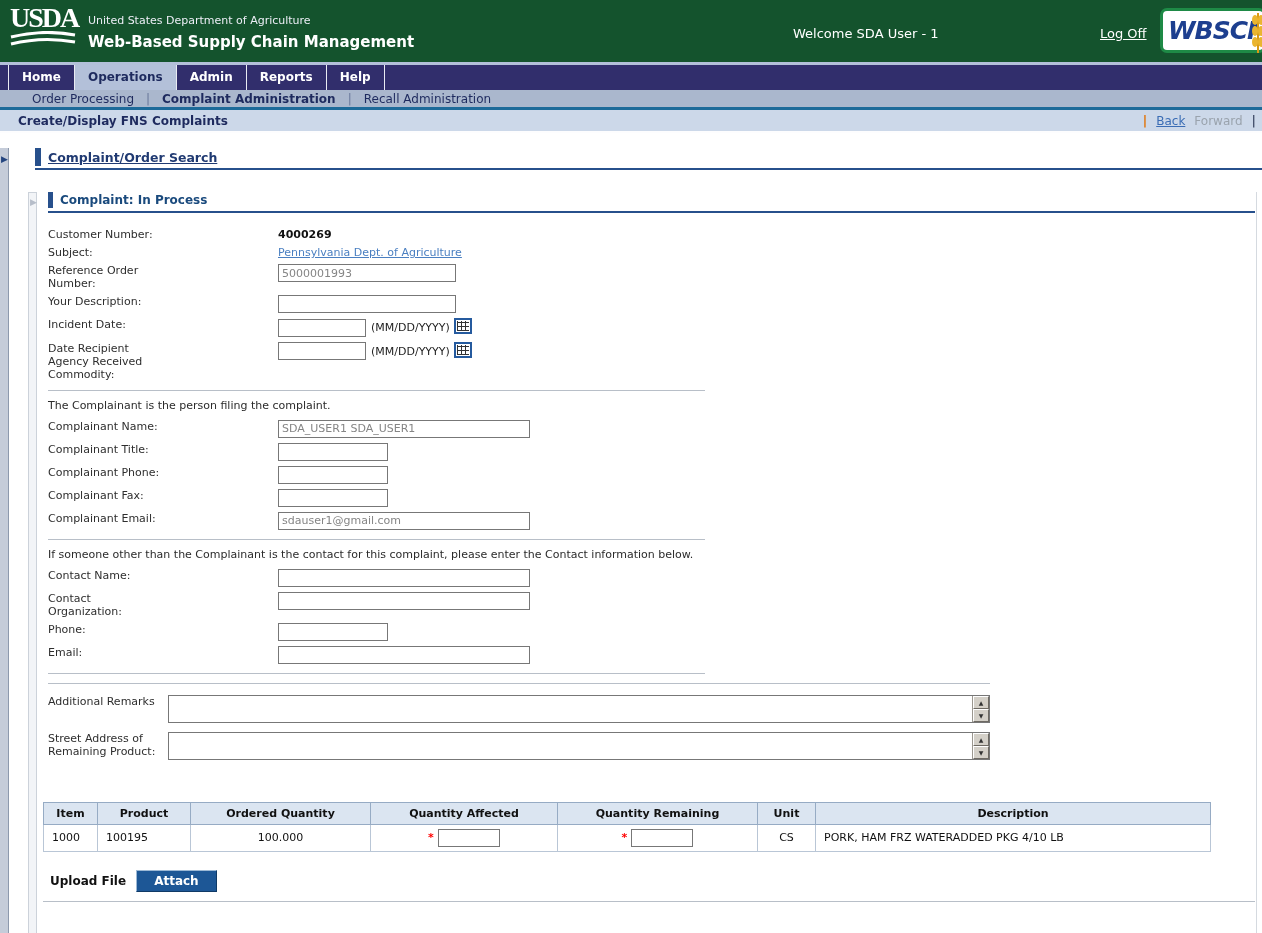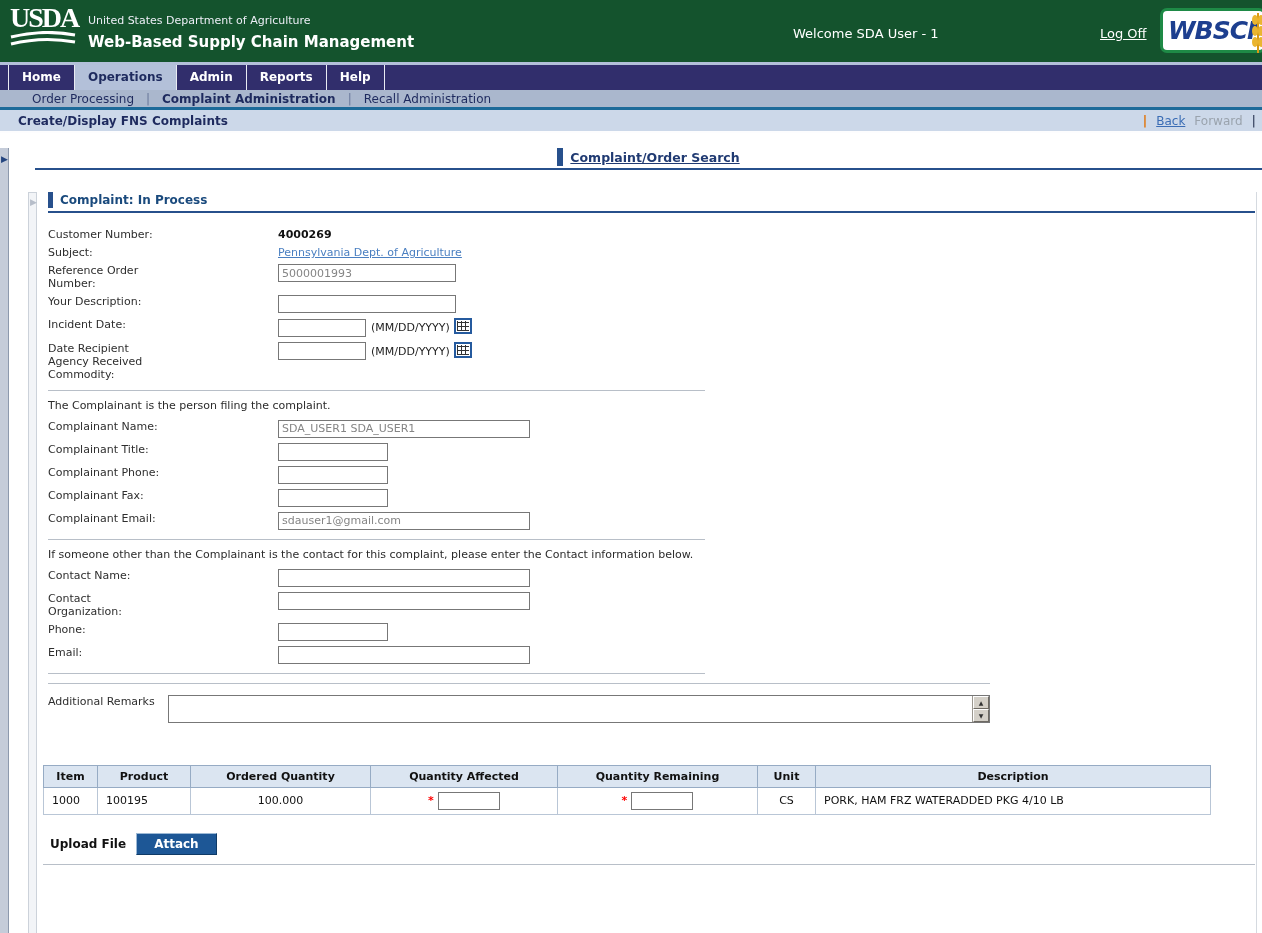--- a/index.html
+++ b/index.html
@@ -50,21 +50,21 @@
   .workspace { position:relative; height:798px; background:#fff; }
   .left-strip { position:absolute; left:0; top:0; width:9px; height:100%;
     background:#c5ccd9; border-right:1px solid #8d99ad; cursor:pointer; }
   .handle-arrow { display:block; font-size:9px; line-height:10px; }
   .handle-arrow.blue { color:#24457f; margin:6px 0 0 1px; }
   .handle-arrow.gray { color:#b6bdc9; margin:4px 0 0 1px; }
   .inner-strip { position:absolute; left:28px; top:44px; width:9px; height:746px;
     background:#f2f4f7; border:1px solid #ccd2da; cursor:pointer; }
   .right-edge { position:absolute; left:1256px; top:44px; height:746px; width:1px; background:#d5dae0; }
 
-  .search-header { margin:15px 0 0 35px; display:flex; align-items:center; height:18px;justify-content:center; }
+  .search-header { margin:15px 0 0 35px; display:flex; align-items:center; height:18px; }
   .vbar { width:6px; height:18px; background:#27508c; margin-right:7px; }
   .vbar.small { width:5px; height:16px; }
   .search-link { font-weight:bold; font-size:12.5px; color:#203a72;
     text-decoration:underline; cursor:pointer; }
   .rule-navy { height:2px; background:#27508c; }
   .rule-navy.one { margin:2px 0 0 35px; width:1227px; }
   .rule-navy.two { margin-top:3px; width:1207px; }
 
   .panel { margin-left:48px; width:1207px; position:relative; }
   .section-header { display:flex; align-items:center; margin-top:22px; height:16px; }
@@ -300,20 +300,33 @@
             <div class="fake-textarea">
               <span class="ta-value"></span>
               <span class="ta-scroll">
                 <span class="sb-mini">▲</span>
                 <span class="sb-mini">▼</span>
               </span>
             </div>
           </div>
         </div>
 
+        <div class="frow narrow" style="margin-top:6px;">
+          <div class="flabel">Street Address of
+Remaining Product:</div>
+          <div class="fvalue">
+            <div class="fake-textarea">
+              <span class="ta-value"></span>
+              <span class="ta-scroll">
+                <span class="sb-mini">▲</span>
+                <span class="sb-mini">▼</span>
+              </span>
+            </div>
+          </div>
+        </div>
 
       </div>
 
       <div class="table-wrap">
         <table class="items">
           <colgroup>
             <col style="width:54px">
               <col style="width:93px">
               <col style="width:180px">
             <col style="width:187px">

